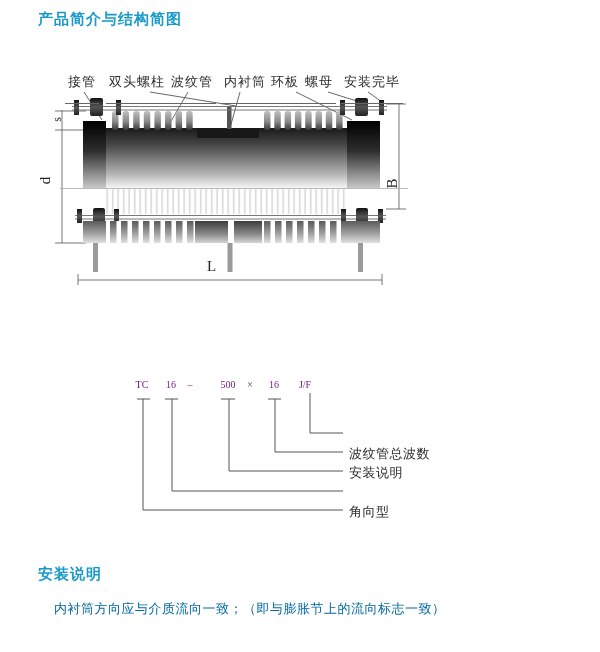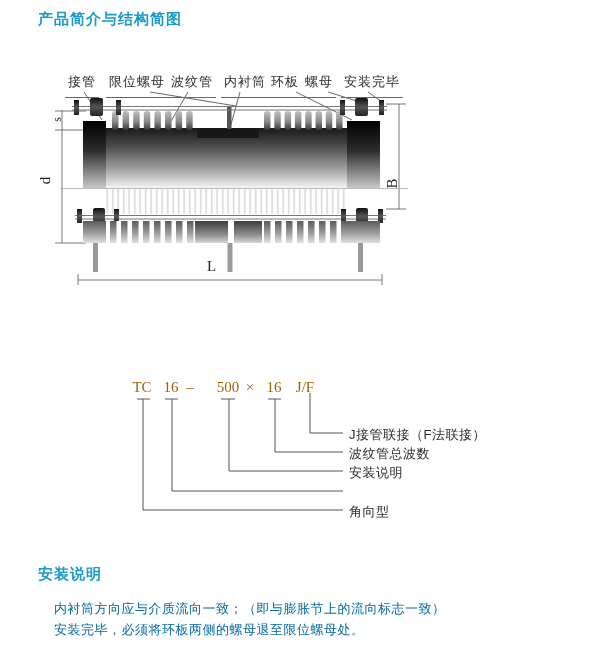--- a/index.html
+++ b/index.html
@@ -7,29 +7,29 @@
     position:relative;width:600px;height:652px;background:#ffffff;overflow:hidden;
     font-family:"Liberation Sans",sans-serif;color:#222;
   }
   .heading{
     position:absolute;left:38px;font-size:15px;font-weight:bold;color:#1b9ac8;
     letter-spacing:1px;white-space:nowrap;
   }
   #diagram-svg{position:absolute;left:0;top:0;z-index:1;}
   .plabel{
     position:absolute;top:73px;transform:translateX(-50%);font-size:13px;color:#2a2a2a;
-    letter-spacing:1px;border-bottom:1px solid #666;padding:0 3px 6px 3px;white-space:nowrap;z-index:2;
+    letter-spacing:1px;border-bottom:1px solid #666;padding:0 3px 12px 3px;white-space:nowrap;z-index:2;
   }
   .dim{
     position:absolute;font-family:"Liberation Serif",serif;color:#222;z-index:2;white-space:nowrap;
   }
   .dim.rot{transform:rotate(-90deg);transform-origin:center;}
   .ctoken{
     position:absolute;top:379px;transform:translateX(-50%);
-    font-family:"Liberation Serif",serif;font-size:15px;color:#a16207;z-index:2;white-space:nowrap;
+    font-family:"Liberation Serif",serif;font-size:10px;color:#701a75;z-index:2;white-space:nowrap;
   }
   .callout{
     position:absolute;left:349px;font-size:13px;color:#2a2a2a;letter-spacing:0.5px;
     white-space:nowrap;z-index:2;
   }
   .bodytext{
     position:absolute;left:54px;font-size:13px;color:#0369a1;letter-spacing:0.5px;
     white-space:nowrap;z-index:2;
   }
 </style>
@@ -183,41 +183,39 @@
       <line x1="229" y1="399" x2="229" y2="471"></line>
         <line x1="229" y1="471" x2="343" y2="471"></line>
       <line x1="172" y1="399" x2="172" y2="491"></line>
         <line x1="172" y1="491" x2="343" y2="491"></line>
       <line x1="143" y1="399" x2="143" y2="510"></line>
         <line x1="143" y1="510" x2="343" y2="510"></line>
     </g>
   </svg>
 
   <span class="plabel" style="left:82px">接管</span>
-  <span class="plabel" style="left:137px">限位螺母</span>
+  <span class="plabel" style="left:137px">双头螺柱</span>
   <span class="plabel" style="left:192px">波纹管</span>
   <span class="plabel" style="left:245px">内衬筒</span>
   <span class="plabel" style="left:285px">环板</span>
   <span class="plabel" style="left:319px">螺母</span>
   <span class="plabel" style="left:372px">安装完毕</span>
 
   <span class="dim rot" style="left:55px;top:112px;font-size:12px">s</span>
   <span class="dim rot" style="left:42px;top:172px;font-size:15px">d</span>
   <span class="dim rot" style="left:387px;top:175px;font-size:15px">B</span>
   <span class="dim" style="left:207px;top:258px;font-size:15px">L</span>
 
   <span class="ctoken" style="left:142px">TC</span>
   <span class="ctoken" style="left:171px">16</span>
   <span class="ctoken" style="left:190px">–</span>
   <span class="ctoken" style="left:228px">500</span>
   <span class="ctoken" style="left:250px">×</span>
   <span class="ctoken" style="left:274px">16</span>
   <span class="ctoken" style="left:305px">J/F</span>
 
-  <span class="callout" style="top:426px">J接管联接（F法联接）</span>
   <span class="callout" style="top:445px">波纹管总波数</span>
   <span class="callout" style="top:464px">安装说明</span>
   <span class="callout" style="top:503px">角向型</span>
 
   <div class="bodytext" style="top:600px">内衬筒方向应与介质流向一致；（即与膨胀节上的流向标志一致）</div>
-  <div class="bodytext" style="top:621px">安装完毕，必须将环板两侧的螺母退至限位螺母处。</div>
 
 </div>
 
 </body></html>

